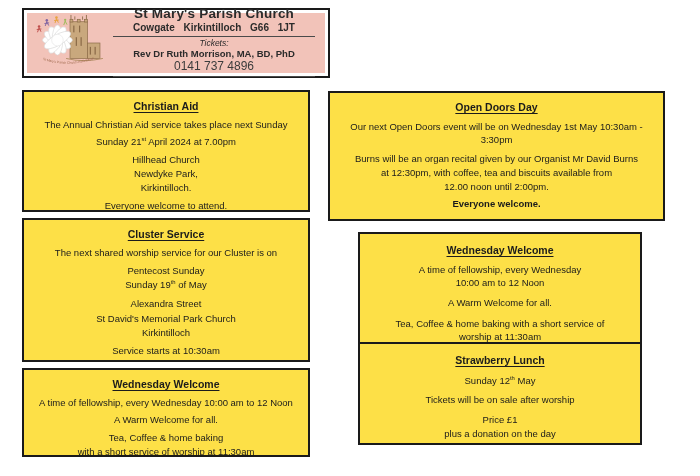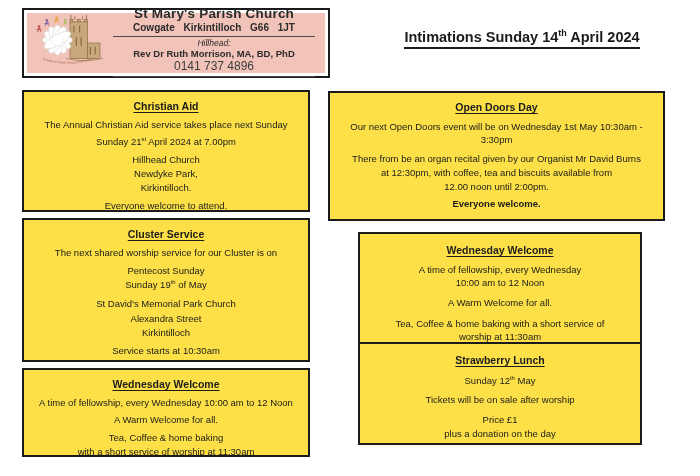--- a/index.html
+++ b/index.html
@@ -118,31 +118,28 @@
             </defs>
           <text font-size="3.4" fill="#a06a4e" font-family="Liberation Sans, sans-serif">
             <textPath href="#capArc" startOffset="4">St Mary's Parish Church Kirkintilloch</textPath>
           </text>
         </svg>
       </div>
       <div class="header-text">
         <div class="church-name">St Mary's Parish Church</div>
         <div class="church-address">Cowgate Kirkintilloch G66 1JT</div>
         <div class="hrule"></div>
-        <div class="minister-label">Hillhead:</div>
+        <div class="minister-label">Tickets:</div>
         <div class="minister-name">Rev Dr Ruth Morrison, MA, BD, PhD</div>
         <div class="phone">0141 737 4896</div>
         <div class="hrule"></div>
       </div>
     </div>
   </div>
 
-  <div class="page-title">
-    <span class="title-text"><span>Intimations Sunday 14</span><sup>th</sup><span> April 2024</span></span>
-  </div>
 
   <section class="notice box-christian-aid">
     <h2>Christian Aid</h2>
     <p>The Annual Christian Aid service takes place next Sunday</p>
     <p><span>Sunday 21</span><sup>st</sup><span> April 2024 at 7.00pm</span></p>
     <div class="group">
       <div>Hillhead Church</div>
       <div>Newdyke Park,</div>
       <div>Kirkintilloch.</div>
     </div>
@@ -150,22 +147,22 @@
   </section>
 
   <section class="notice box-cluster">
     <h2>Cluster Service</h2>
     <p>The next shared worship service for our Cluster is on</p>
     <div class="group">
       <div>Pentecost Sunday</div>
       <div><span>Sunday 19</span><sup>th</sup><span> of May</span></div>
     </div>
     <div class="group">
+      <div>Alexandra Street</div>
       <div>St David's Memorial Park Church</div>
-      <div>Alexandra Street</div>
       <div>Kirkintilloch</div>
     </div>
     <p>Service starts at 10:30am</p>
   </section>
 
   <section class="notice box-wed-left">
     <h2>Wednesday Welcome</h2>
     <p>A time of fellowship, every Wednesday 10:00 am to 12 Noon</p>
     <p>A Warm Welcome for all.</p>
     <div class="group">
@@ -174,21 +171,21 @@
     </div>
   </section>
 
   <section class="notice box-open-doors">
     <h2>Open Doors Day</h2>
     <div class="group">
       <div>Our next Open Doors event will be on Wednesday 1st May 10:30am -</div>
       <div>3:30pm</div>
     </div>
     <div class="group">
-      <div>There from be an organ recital given by our Organist Mr David Burns</div>
+      <div>Burns will be an organ recital given by our Organist Mr David Burns</div>
       <div>at 12:30pm, with coffee, tea and biscuits available from</div>
       <div>12.00 noon until 2:00pm.</div>
     </div>
     <p class="bold">Everyone welcome.</p>
   </section>
 
   <section class="notice box-wed-right">
     <h2>Wednesday Welcome</h2>
     <div class="group">
       <div>A time of fellowship, every Wednesday</div>

